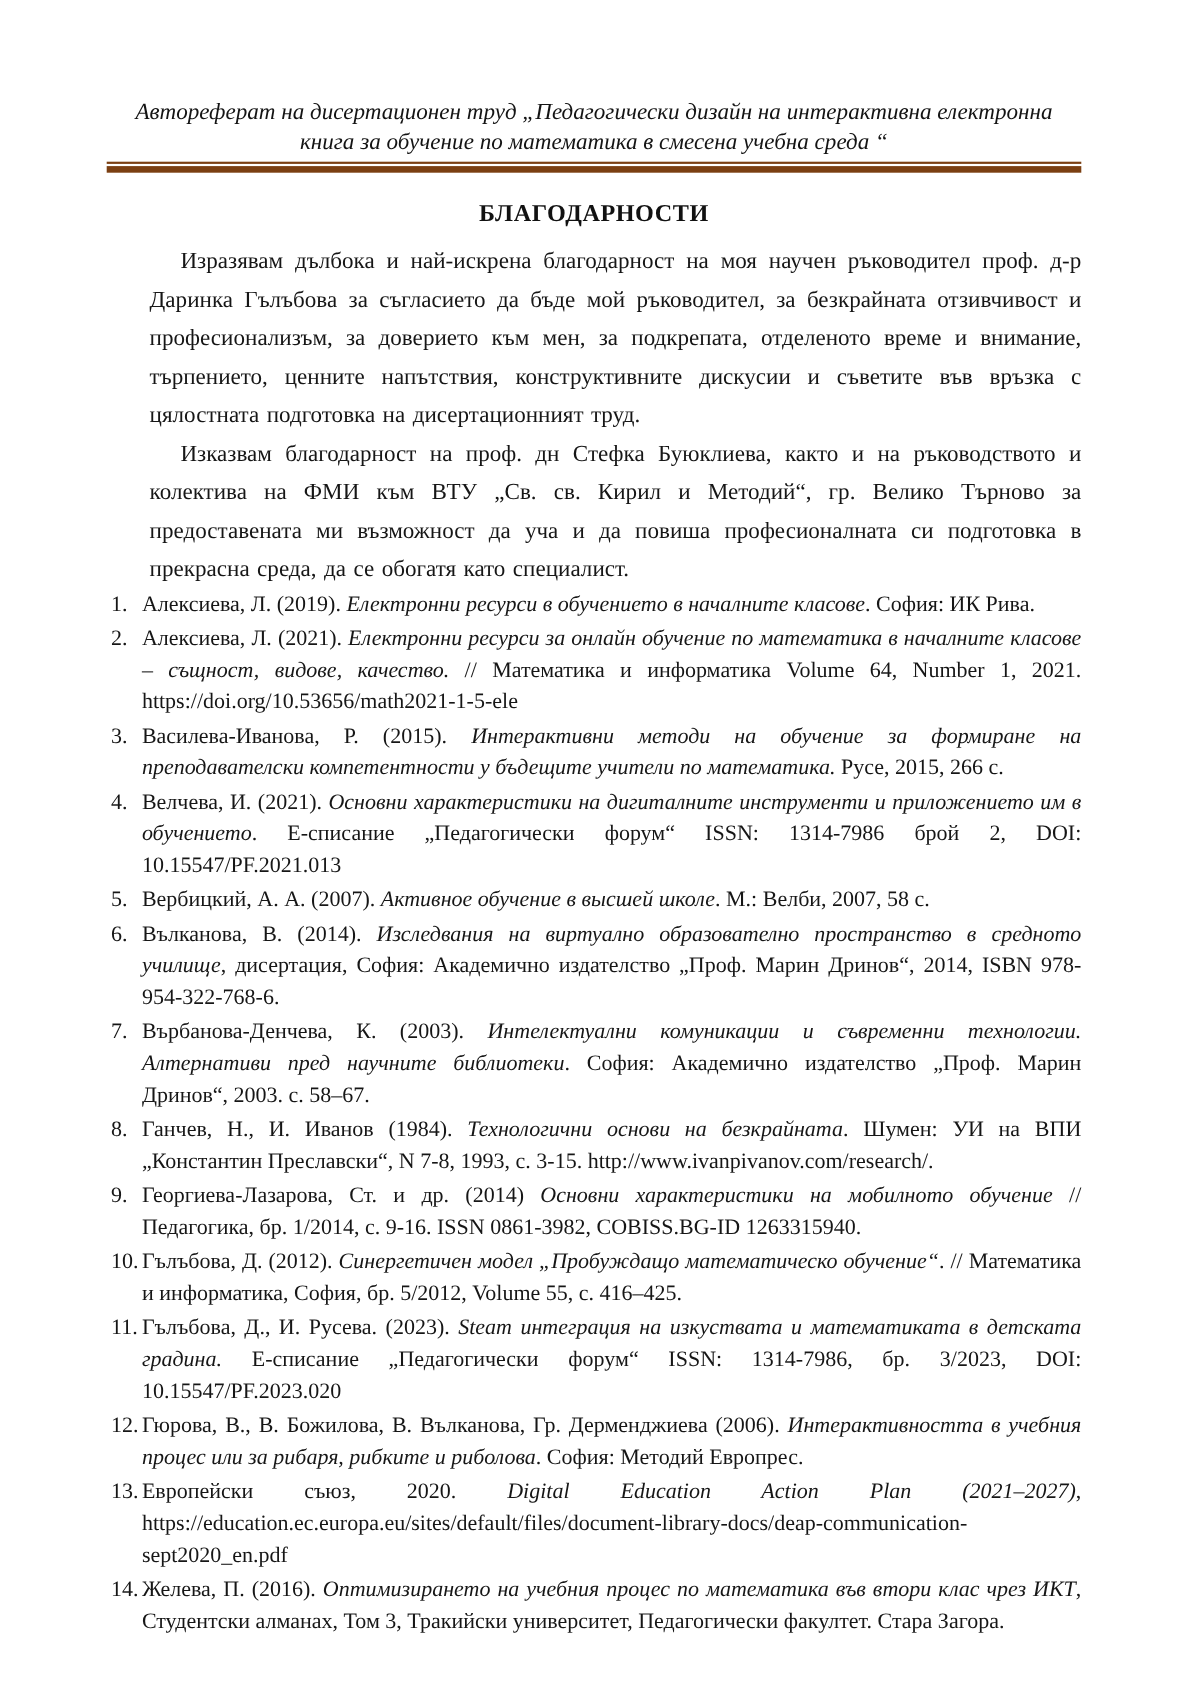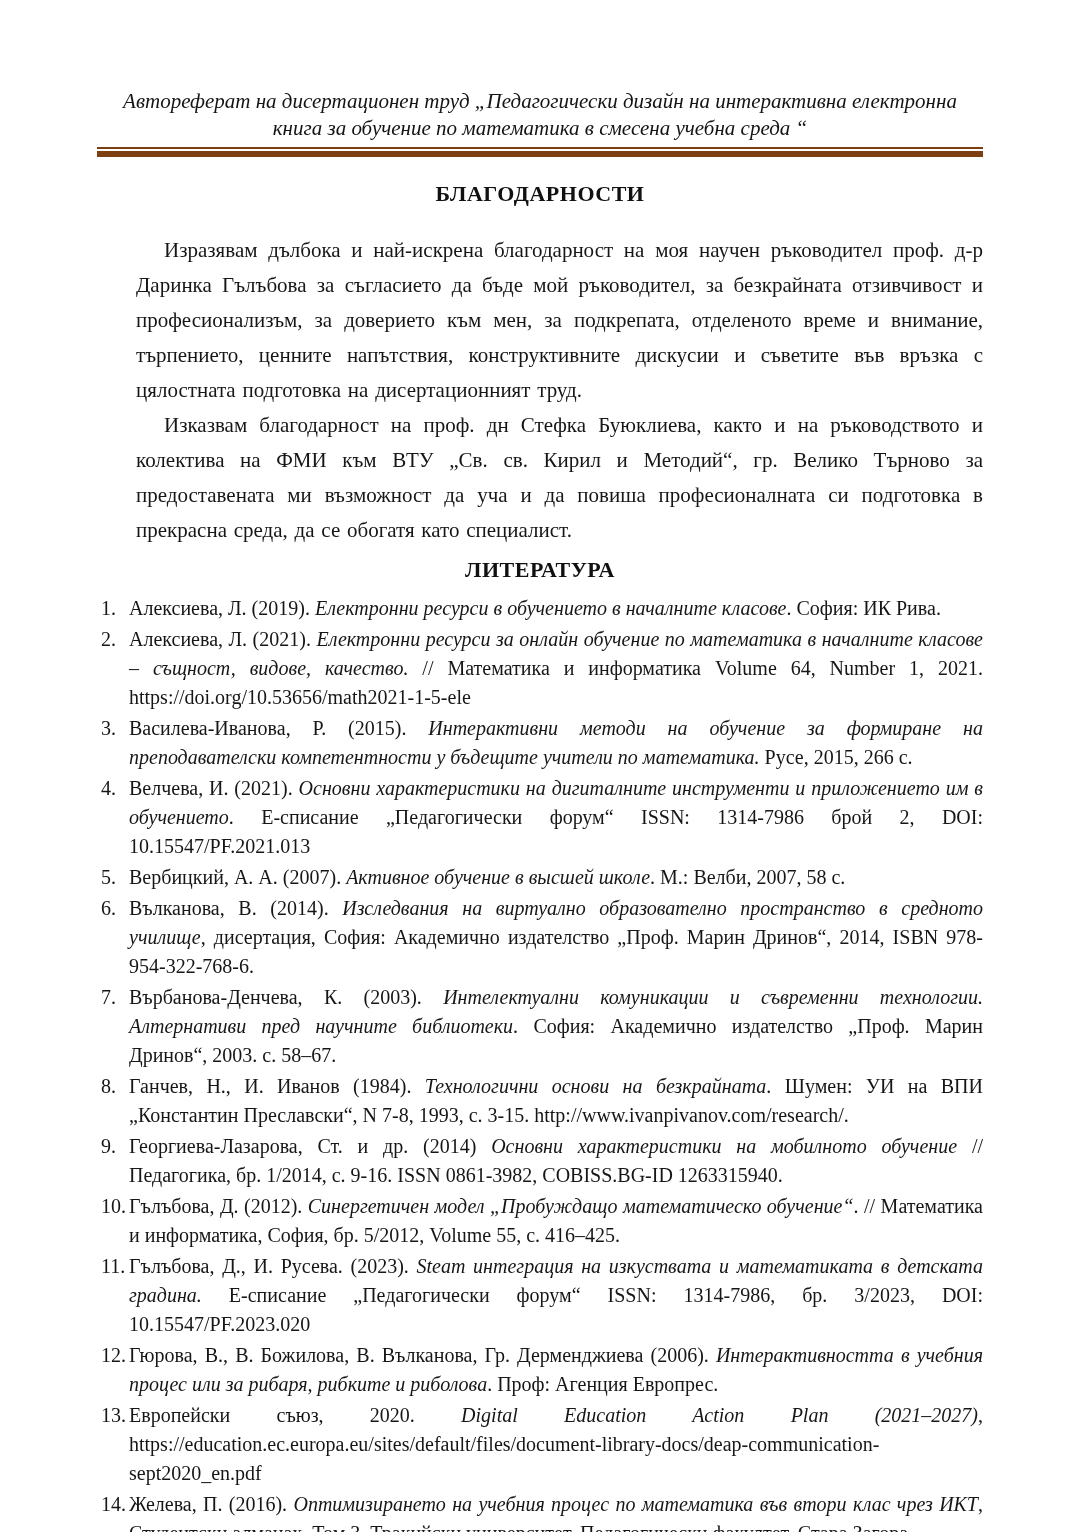--- a/index.html
+++ b/index.html
@@ -29,21 +29,21 @@
   .header-rule .rule-thin  { height: 2px; background: #7b3f12; }
   .header-rule .rule-thick { height: 6px; background: #7b3f12; margin-top: 2px; }
   
   .section-heading {
     text-align: center;
     font-size: 22px;
     font-weight: bold;
     letter-spacing: 0.5px;
     color: #111;
   }
-  .heading-ack { margin-top: 24px; margin-bottom: 26px; }
+  .heading-ack { margin-top: 24px; margin-bottom: 13px; }
   .heading-lit { margin-top: 9px;  margin-bottom: 11px; }
   
   .body-para {
     font-size: 21px;
     line-height: 35px;
     text-align: justify;
     text-indent: 28px;
     word-spacing: 1.5px;
     color: #161616;
     margin-left: 39px;
@@ -84,32 +84,31 @@
     </div>
   </header>
 
   <h1 class="section-heading heading-ack">БЛАГОДАРНОСТИ</h1>
 
   <section>
       <p class="body-para">Изразявам дълбока и най-искрена благодарност на моя научен ръководител проф. д-р Даринка Гълъбова за съгласието да бъде мой ръководител, за безкрайната отзивчивост и професионализъм, за доверието към мен, за подкрепата, отделеното време и внимание, търпението, ценните напътствия, конструктивните дискусии и съветите във връзка с цялостната подготовка на дисертационният труд.</p>
       <p class="body-para">Изказвам благодарност на проф. дн Стефка Буюклиева, както и на ръководството и колектива на ФМИ към ВТУ „Св. св. Кирил и Методий“, гр. Велико Търново за предоставената ми възможност да уча и да повиша професионалната си подготовка в прекрасна среда, да се обогатя като специалист.</p>
     </section>
 
-  <h1 class="section-heading heading-lit">ЛИТЕРАТУРА</h1>
 
   <section class="refs">
       <div class="ref"><span class="ref-num">1.</span><span>Алексиева, Л. (2019). </span><span class="it">Електронни ресурси в обучението в началните класове</span><span>. София: ИК Рива.</span></div>
       <div class="ref"><span class="ref-num">2.</span><span>Алексиева, Л. (2021). </span><span class="it">Електронни ресурси за онлайн обучение по математика в началните класове – същност, видове, качество.</span><span> // Математика и информатика Volume 64, Number 1, 2021. https://doi.org/10.53656/math2021-1-5-ele</span></div>
       <div class="ref"><span class="ref-num">3.</span><span>Василева-Иванова, Р. (2015). </span><span class="it">Интерактивни методи на обучение за формиране на преподавателски компетентности у бъдещите учители по математика.</span><span> Русе, 2015, 266 с.</span></div>
       <div class="ref"><span class="ref-num">4.</span><span>Велчева, И. (2021). </span><span class="it">Основни характеристики на дигиталните инструменти и приложението им в обучението</span><span>. Е-списание „Педагогически форум“ ISSN: 1314-7986 брой 2, DOI: 10.15547/PF.2021.013</span></div>
       <div class="ref"><span class="ref-num">5.</span><span>Вербицкий, А. А. (2007). </span><span class="it">Активное обучение в высшей школе</span><span>. М.: Велби, 2007, 58 с.</span></div>
       <div class="ref"><span class="ref-num">6.</span><span>Вълканова, В. (2014). </span><span class="it">Изследвания на виртуално образователно пространство в средното училище</span><span>, дисертация, София: Академично издателство „Проф. Марин Дринов“, 2014, ISBN 978-954-322-768-6.</span></div>
       <div class="ref"><span class="ref-num">7.</span><span>Върбанова-Денчева, К. (2003). </span><span class="it">Интелектуални комуникации и съвременни технологии. Алтернативи пред научните библиотеки</span><span>. София: Академично издателство „Проф. Марин Дринов“, 2003. с. 58–67.</span></div>
       <div class="ref"><span class="ref-num">8.</span><span>Ганчев, Н., И. Иванов (1984). </span><span class="it">Технологични основи на безкрайната</span><span>. Шумен: УИ на ВПИ „Константин Преславски“, N 7-8, 1993, с. 3-15. http://www.ivanpivanov.com/research/.</span></div>
       <div class="ref"><span class="ref-num">9.</span><span>Георгиева-Лазарова, Ст. и др. (2014) </span><span class="it">Основни характеристики на мобилното обучение</span><span> //Педагогика, бр. 1/2014, с. 9-16. ISSN 0861-3982, COBISS.BG-ID 1263315940.</span></div>
       <div class="ref"><span class="ref-num">10.</span><span>Гълъбова, Д. (2012). </span><span class="it">Синергетичен модел „Пробуждащо математическо обучение“</span><span>. // Математика и информатика, София, бр. 5/2012, Volume 55, с. 416–425.</span></div>
       <div class="ref"><span class="ref-num">11.</span><span>Гълъбова, Д., И. Русева. (2023). </span><span class="it">Steam интеграция на изкуствата и математиката в детската градина.</span><span> Е-списание „Педагогически форум“ ISSN: 1314-7986, бр. 3/2023, DOI: 10.15547/PF.2023.020</span></div>
-      <div class="ref"><span class="ref-num">12.</span><span>Гюрова, В., В. Божилова, В. Вълканова, Гр. Дерменджиева (2006). </span><span class="it">Интерактивността в учебния процес или за рибаря, рибките и риболова</span><span>. Проф: Агенция Европрес.</span></div>
+      <div class="ref"><span class="ref-num">12.</span><span>Гюрова, В., В. Божилова, В. Вълканова, Гр. Дерменджиева (2006). </span><span class="it">Интерактивността в учебния процес или за рибаря, рибките и риболова</span><span>. София: Методий Европрес.</span></div>
       <div class="ref"><span class="ref-num">13.</span><span>Европейски съюз, 2020. </span><span class="it">Digital Education Action Plan (2021–2027)</span><span>, https://education.ec.europa.eu/sites/default/files/document-library-docs/deap-communication-sept2020_en.pdf</span></div>
       <div class="ref"><span class="ref-num">14.</span><span>Желева, П. (2016). </span><span class="it">Оптимизирането на учебния процес по математика във втори клас чрез ИКТ</span><span>, Студентски алманах, Том 3, Тракийски университет, Педагогически факултет. Стара Загора.</span></div>
     </section>
 
 </div>
 
 </body></html>

